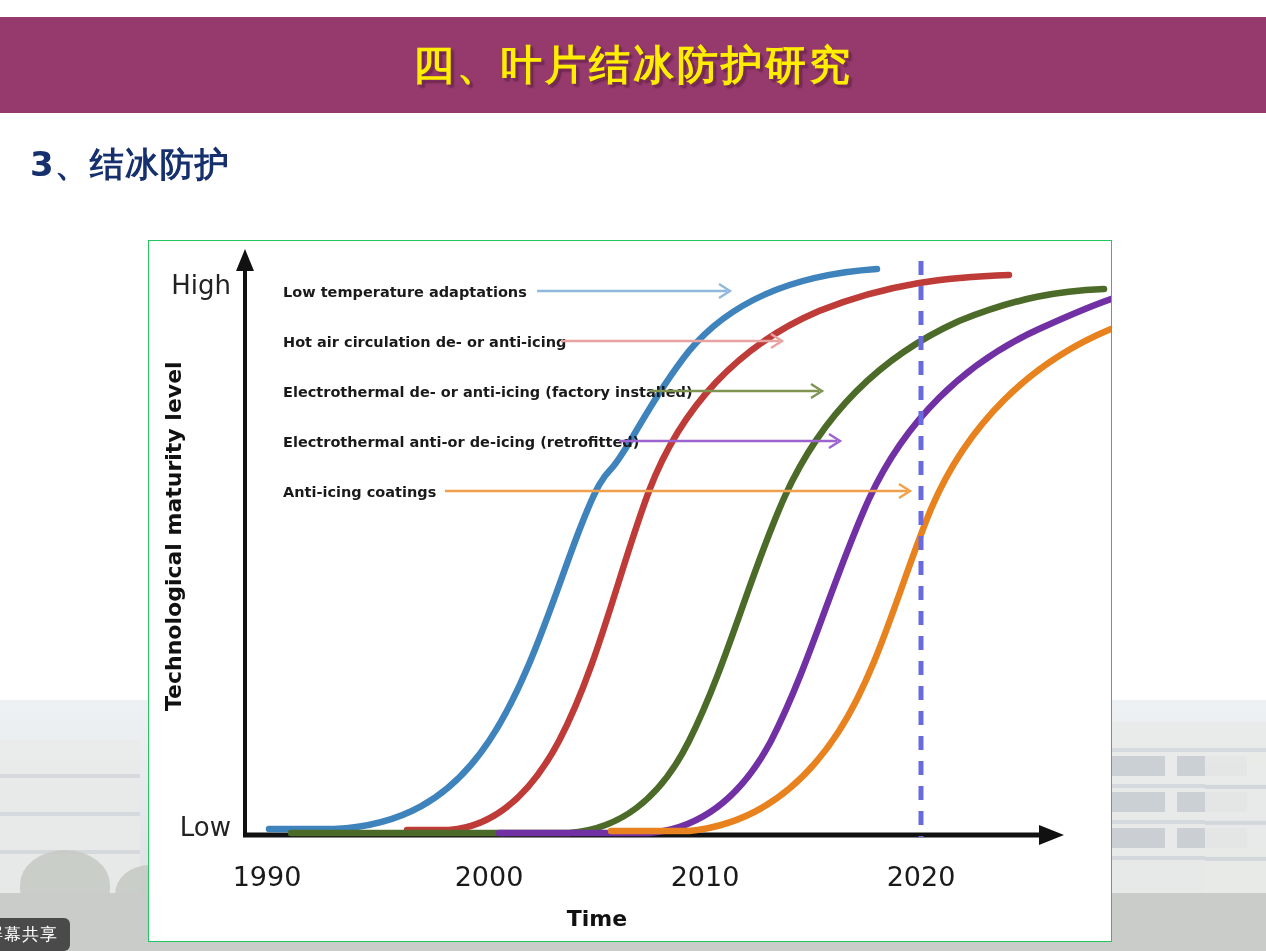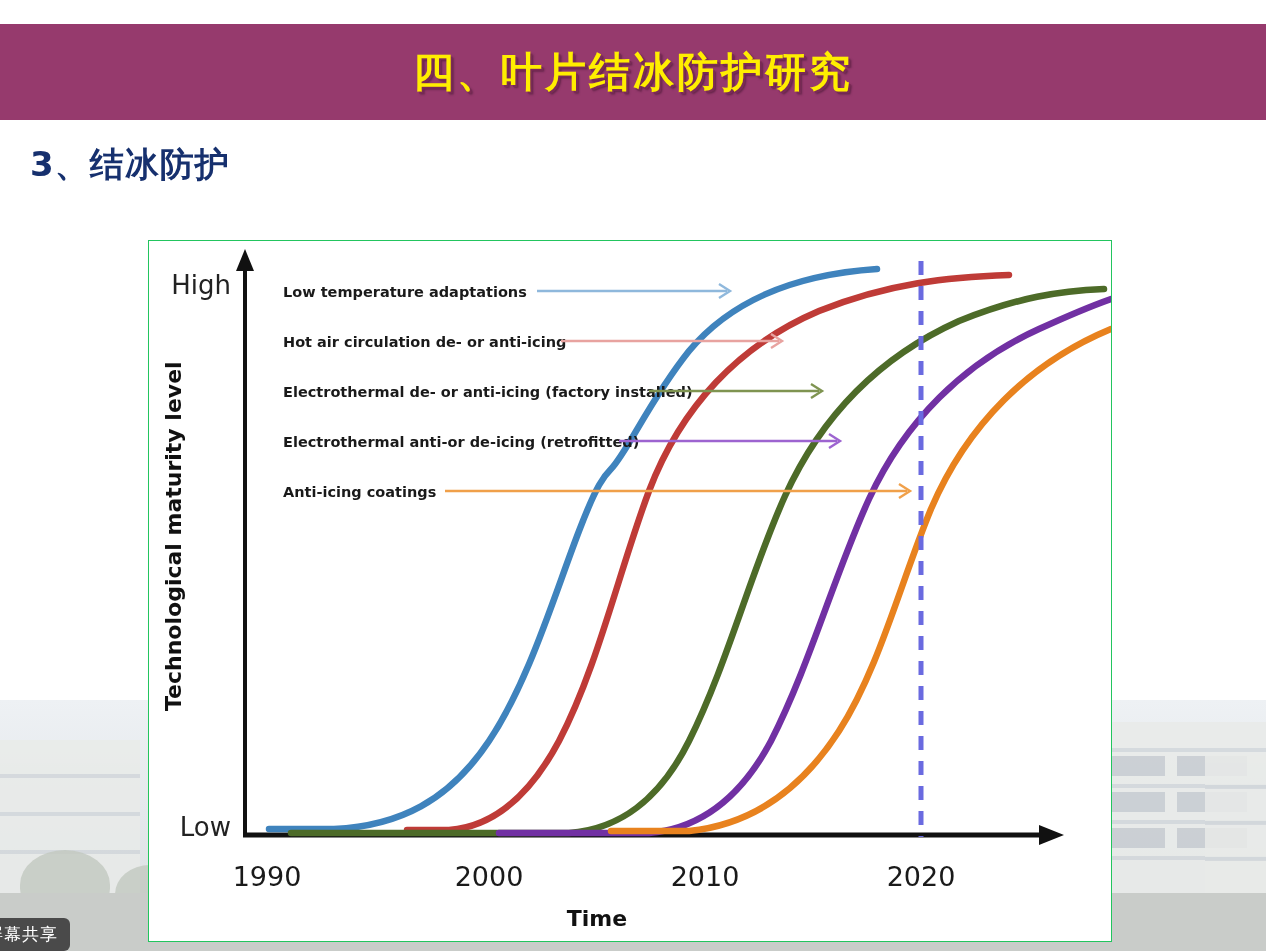--- a/index.html
+++ b/index.html
@@ -16,21 +16,21 @@
   }
   .bg-sky{position:absolute;inset:0;background:linear-gradient(180deg,#eef1f4 0%,#e4e8ec 45%,#d8dcdf 100%);}
   .bldg{position:absolute;background:#e9ebe9;opacity:.85;}
   .bldg .floor{position:absolute;left:0;right:0;height:4px;background:#d2d7db;}
   .bldg .win{position:absolute;background:#c7ccd1;}
   .ground{position:absolute;left:0;right:0;bottom:0;height:58px;background:#c9ccc9;}
   .tree{position:absolute;border-radius:50% 50% 45% 45%;background:#c2c8bf;opacity:.8;}
 
   
   #title-banner{
-    position:absolute;left:0;top:24px;width:1266px;height:96px;
+    position:absolute;left:0;top:17px;width:1266px;height:96px;
     background:#963a6d;z-index:5;
     display:flex;align-items:center;justify-content:center;
   }
   #banner-title{
     color:#ffee00;
     font-size:41px;font-weight:bold;letter-spacing:3px;
     text-shadow:2px 2px 0 #7a2a56, 3px 3px 2px rgba(60,20,45,.55);
     font-family:"DejaVu Sans","Liberation Sans",sans-serif;
   }
 

